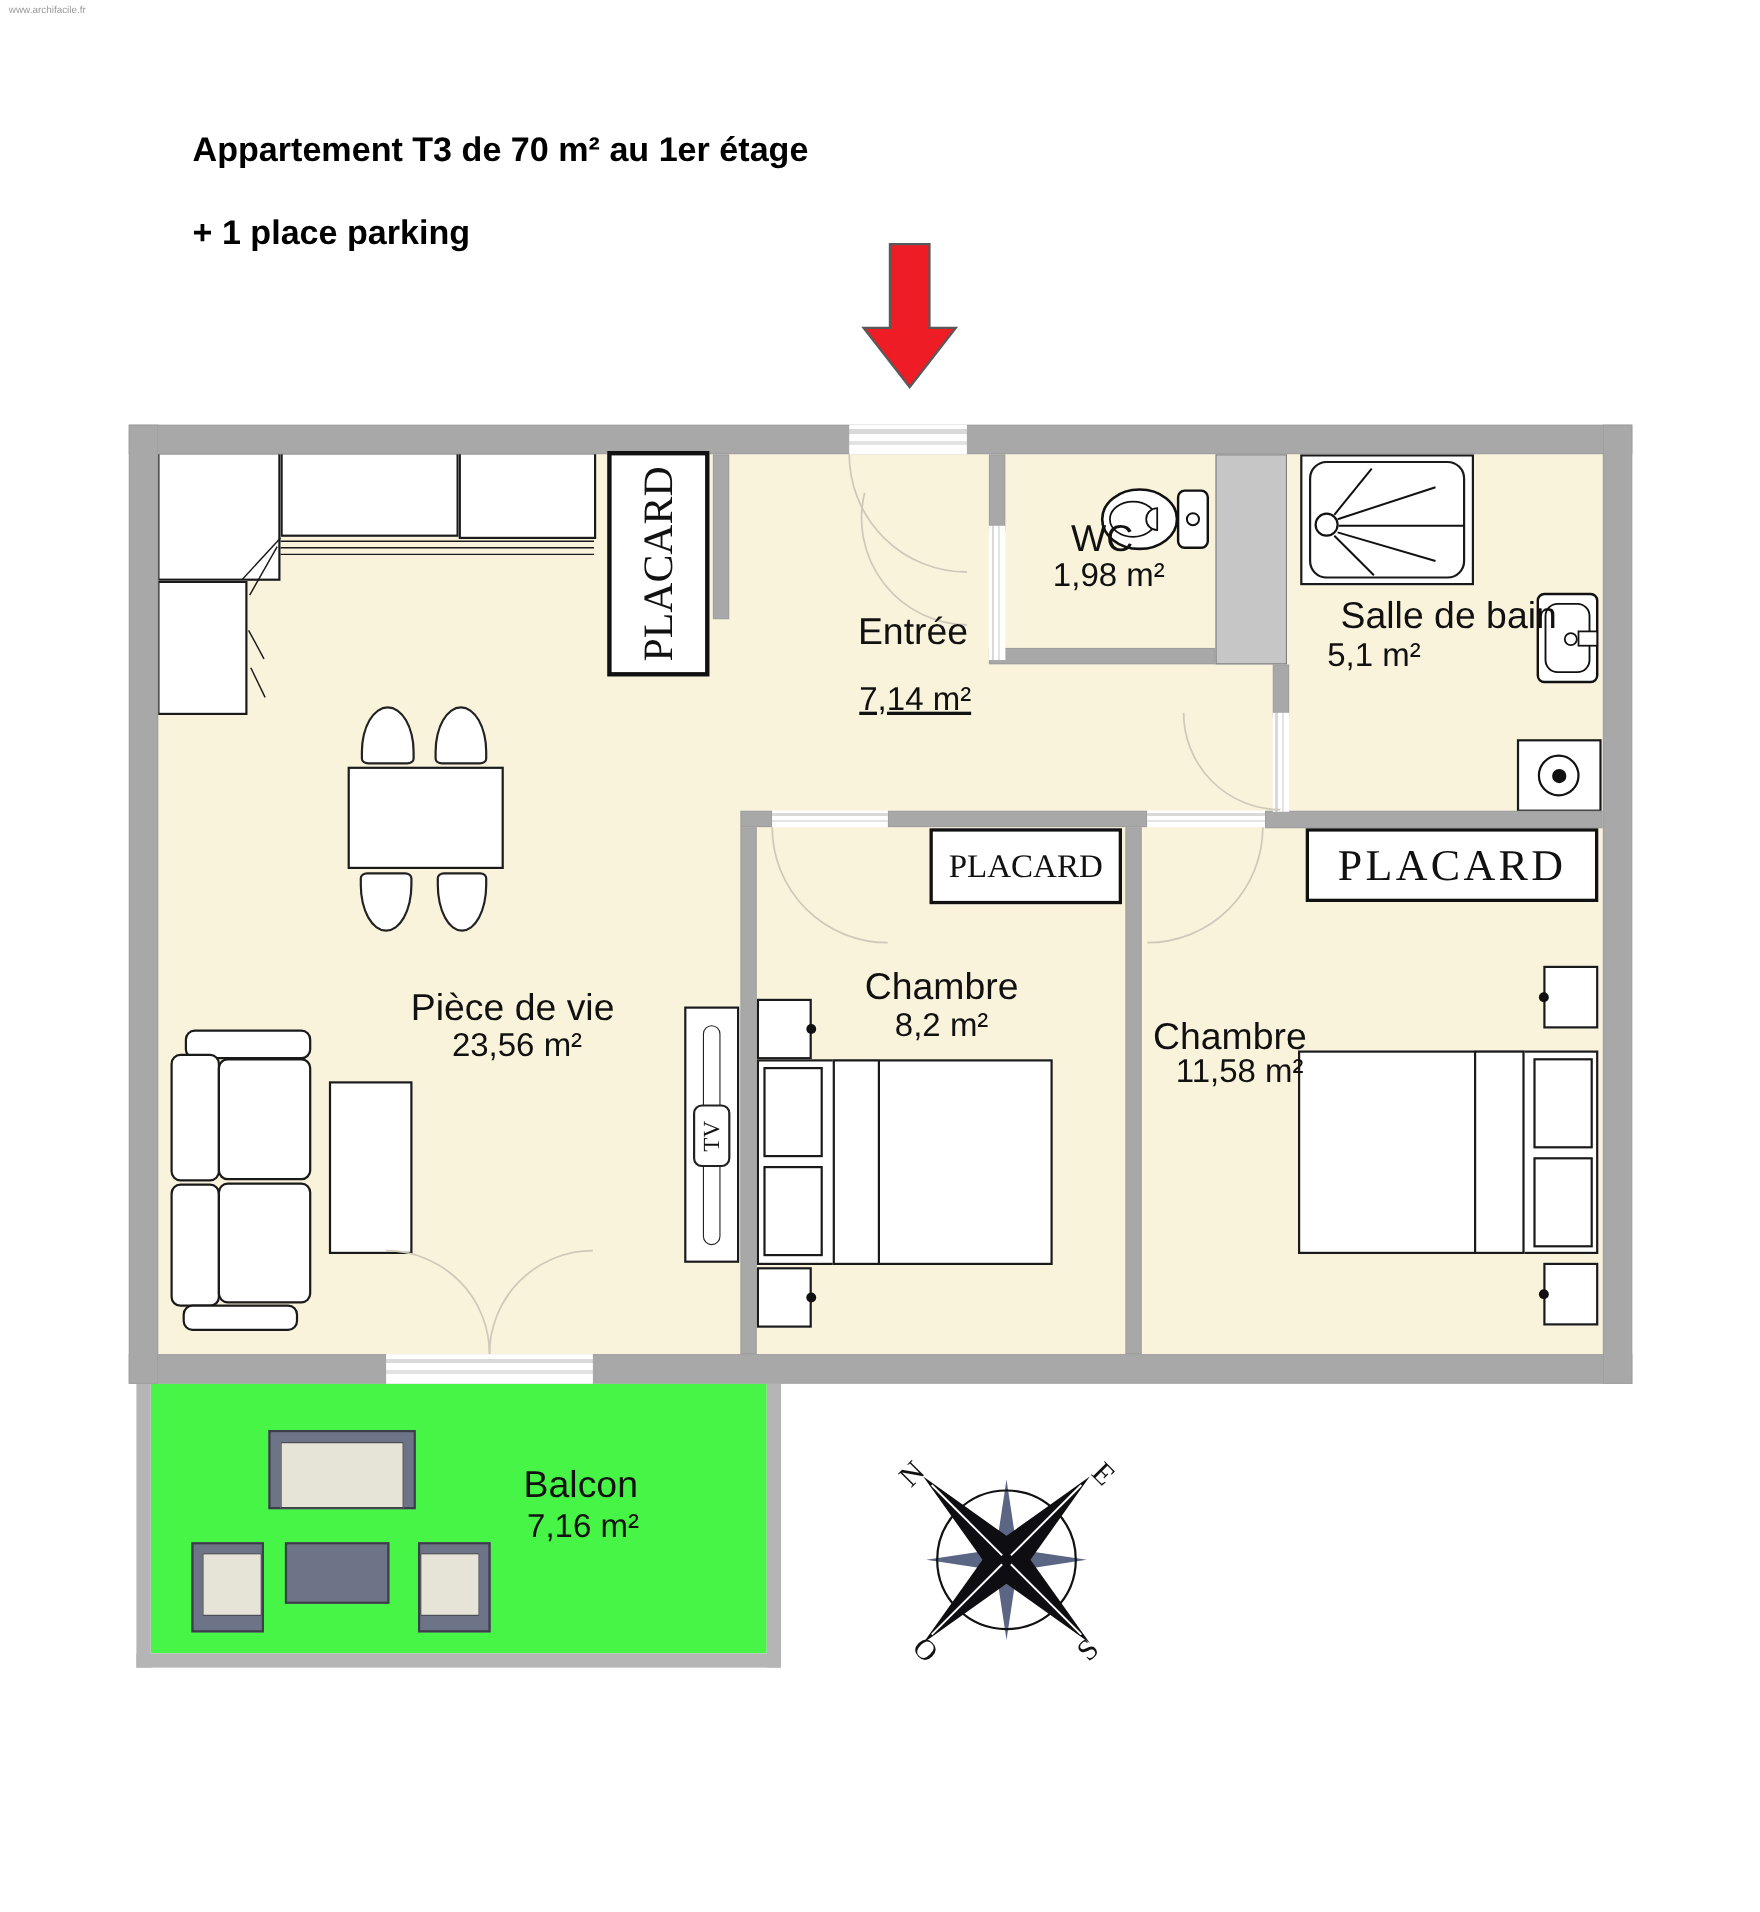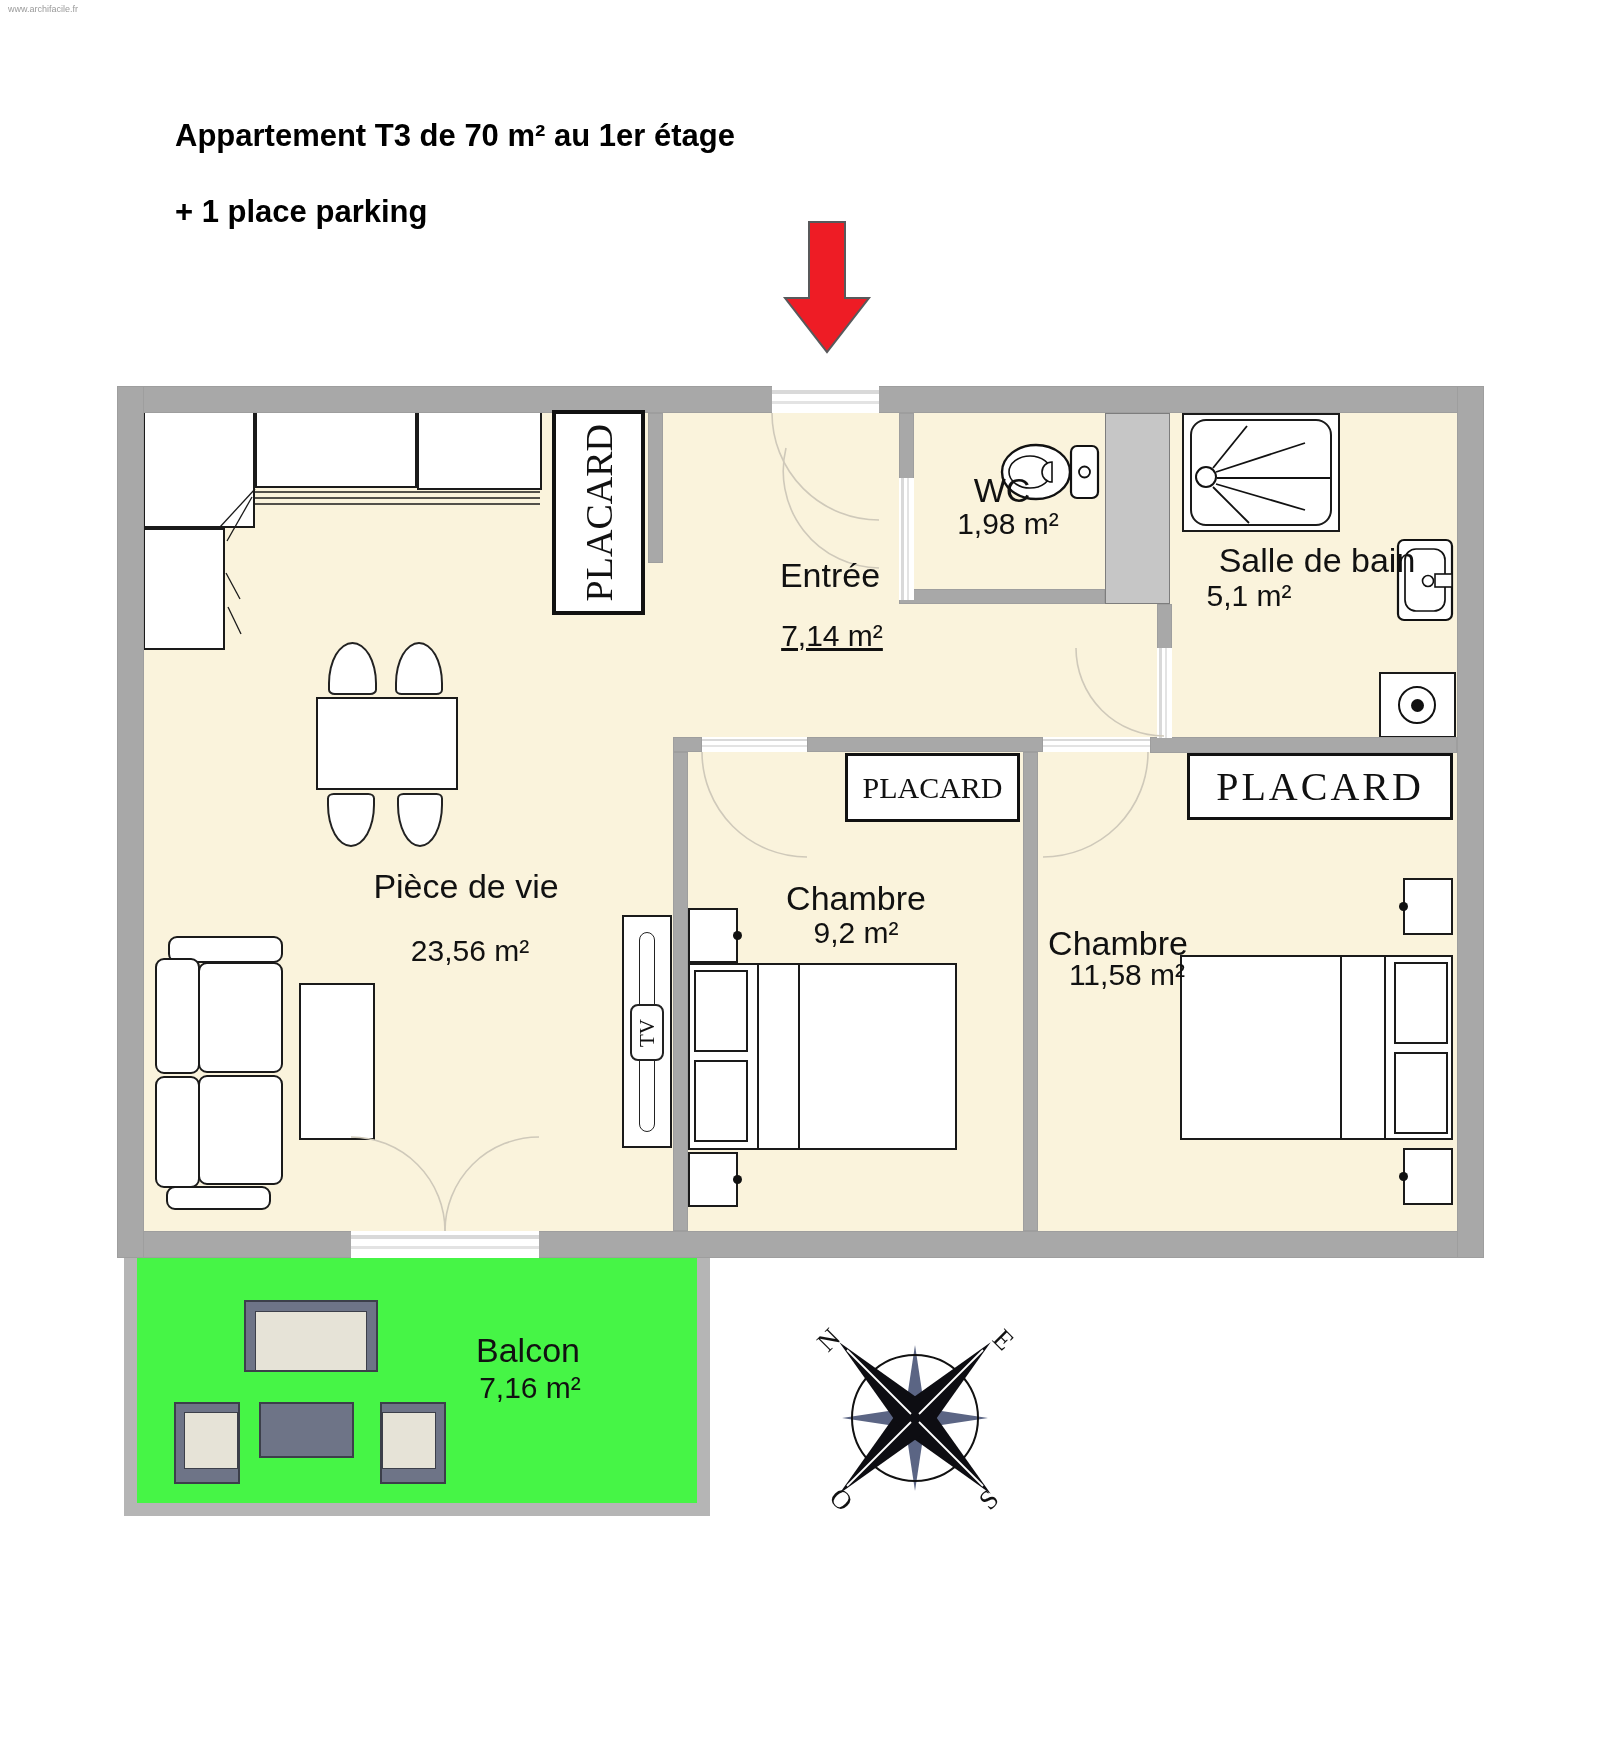--- a/index.html
+++ b/index.html
@@ -217,25 +217,25 @@
 
   <div class="label" style="left:830px;top:575px;">Entrée</div>
   <div class="area" style="left:832px;top:636px;text-decoration:underline;">7,14 m²</div>
 
   <div class="label" style="left:1002px;top:490px;">WC</div>
   <div class="area" style="left:1008px;top:524px;">1,98 m²</div>
 
   <div class="label" style="left:1317px;top:560px;">Salle de bain</div>
   <div class="area" style="left:1249px;top:596px;">5,1 m²</div>
 
-  <div class="label" style="left:466px;top:886px;">Pièce de vie</div>
+  <div class="label" style="left:466px;top:917px;">Pièce de vie</div>
   <div class="area" style="left:470px;top:951px;">23,56 m²</div>
 
   <div class="label" style="left:856px;top:898px;">Chambre</div>
-  <div class="area" style="left:856px;top:933px;">9,2 m²</div>
+  <div class="area" style="left:856px;top:933px;">8,2 m²</div>
 
   <div class="label" style="left:1118px;top:943px;">Chambre</div>
   <div class="area" style="left:1127px;top:975px;">11,58 m²</div>
 
   <div class="label" style="left:528px;top:1350px;">Balcon</div>
   <div class="area" style="left:530px;top:1388px;">7,16 m²</div>
 
 </div>
 
 </body></html>

